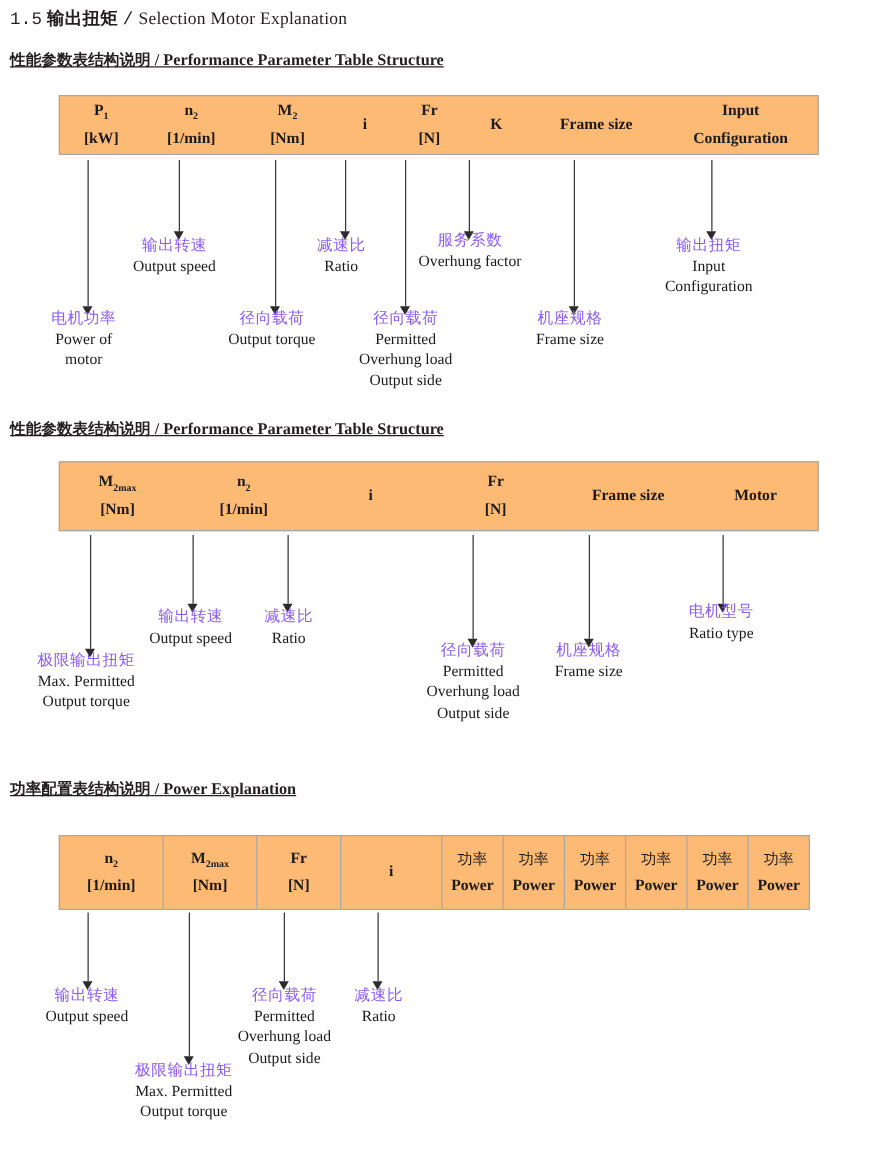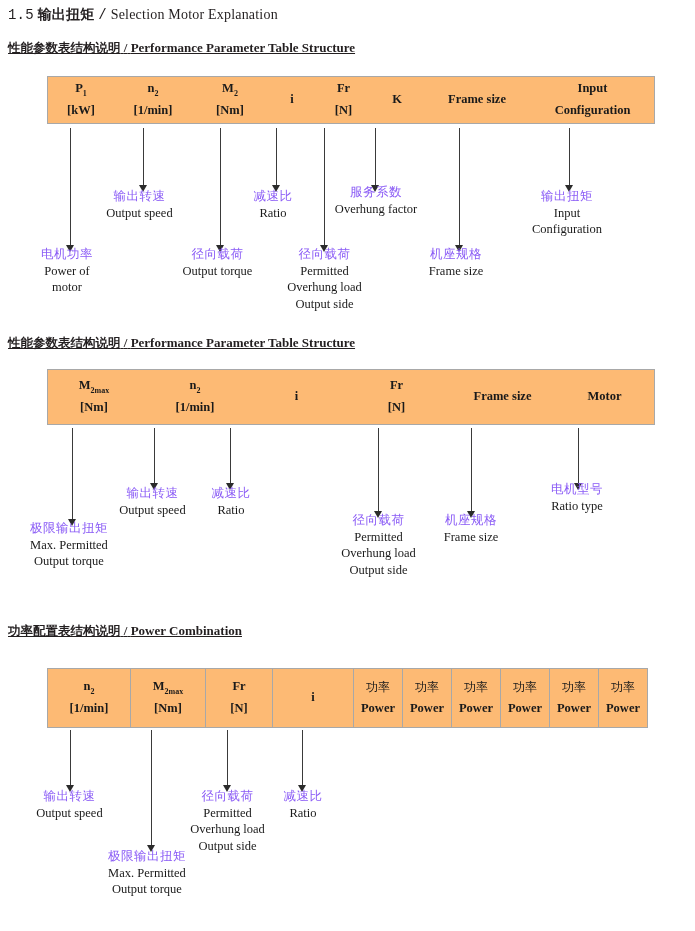--- a/index.html
+++ b/index.html
@@ -350,21 +350,21 @@
     <span class="en">Frame size</span>
   </div>
   <div class="callout" style="left:531px; top:481px; width:92px;">
     <span class="cn">电机型号</span>
     <span class="en">Ratio type</span>
   </div>
 
   <div class="sec-title" style="top:623px;">
     <span class="cn">功率配置表结构说明</span>
     <span class="sl">/</span>
-    <span class="en">Power Combination</span>
+    <span class="en">Power Explanation</span>
   </div>
 
   <div class="hdr-table" style="left:47px; top:668px; width:601px; height:60px;">
     <div class="hdr-cell bordered" style="width:82px;">
       <span class="l1"><span>n</span><span class="sub">2</span></span>
       <span class="l2">[1/min]</span>
     </div>
     <div class="hdr-cell bordered" style="width:75px;">
       <span class="l1"><span>M</span><span class="sub">2max</span></span>
       <span class="l2">[Nm]</span>

